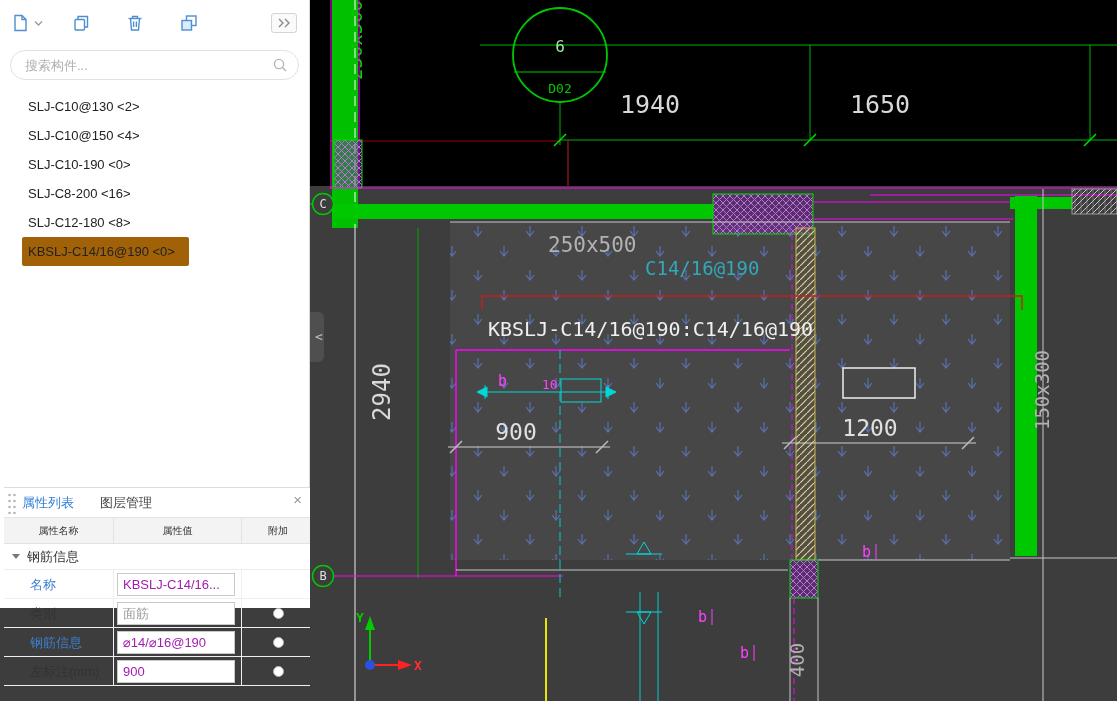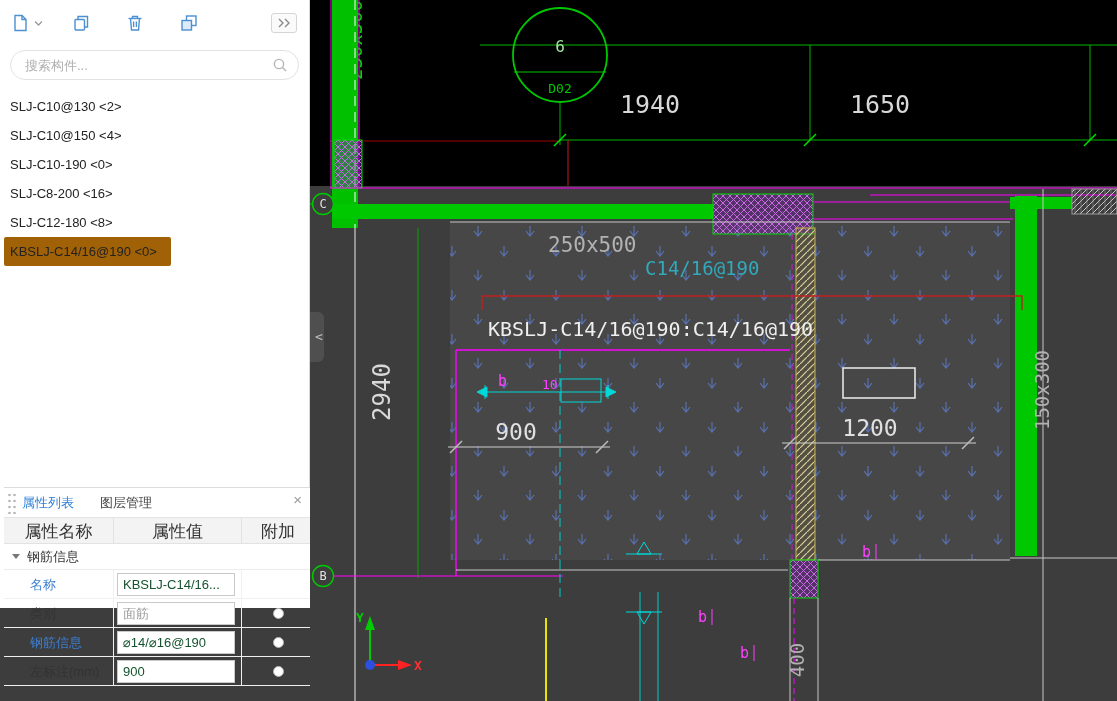--- a/index.html
+++ b/index.html
@@ -18,46 +18,46 @@
   .expand-btn{display:inline-flex;align-items:center;justify-content:center;width:26px;height:20px;
     border:1px solid #d5d5d5;border-radius:3px;background:#fafafa;cursor:pointer;margin-right:4px}
 
   .searchrow{position:relative;margin:4px 10px 0 10px;height:30px;border:1px solid #e2e2e2;
     border-radius:16px;display:flex;align-items:center;background:#fff}
   .searchrow input{border:none;outline:none;flex:1;padding:0 8px 0 14px;font-size:13px;color:#333;background:transparent}
   .searchrow input::placeholder{color:#b0b0b0}
   .search-ic{margin-right:10px;display:flex}
 
   .list{padding-top:12px}
-  .item{width:fit-content;margin-left:4px;padding:0 14px 0 6px;line-height:29px;font-size:13px;
+  .item{width:fit-content;margin-left:22px;padding:0 14px 0 6px;line-height:29px;font-size:13px;
     color:#222;white-space:nowrap;cursor:pointer;border-radius:2px}
   .item.selected{background:#a16207}
 
   
   .props{position:absolute;left:4px;top:487px;width:310px;bottom:0;background:#fff;border-top:1px solid #dcdcdc}
   .tabs{height:30px;display:flex;align-items:center;border-bottom:1px solid #e4e4e4;position:relative}
   .drag{width:9px;height:22px;margin:0 6px 0 3px;
     background-image:radial-gradient(#b8b8b8 1px,transparent 1.3px);background-size:5px 6px}
   .tab{font-size:13px;color:#444;margin-right:26px;cursor:pointer}
   .tab.active{color:#2f7fd6}
   .close{position:absolute;right:12px;top:4px;font-size:15px;color:#9a9a9a;cursor:pointer;line-height:1}
 
   .grid3{display:grid;grid-template-columns:110px 128px 72px;align-items:center}
-  .phead{height:26px;background:#f3f3f3;border-bottom:1px solid #e2e2e2;font-size:17px;color:#333}
+  .phead{height:26px;background:#f3f3f3;border-bottom:1px solid #e2e2e2;font-size:10px;color:#333}
   .phead span{display:flex;justify-content:center;align-items:center;height:26px;border-right:1px solid #e2e2e2}
   .phead span:last-child{border-right:none}
   .pgroup{height:26px;display:flex;align-items:center;border-bottom:1px solid #ececec;font-size:13px;color:#333}
   .tri{width:0;height:0;border-left:4px solid transparent;border-right:4px solid transparent;
     border-top:5px solid #777;margin:0 7px 0 8px}
   .prow{height:29px;border-bottom:1px solid #f0f0f0;font-size:13px;color:#333}
   .prow .c1{padding-left:26px;border-right:1px solid #f0f0f0;height:29px;display:flex;align-items:center}
   .prow .c1.blue{color:#3d7fd0}
   .prow .c2{height:29px;display:flex;align-items:center;border-right:1px solid #f0f0f0;padding:0 6px 0 3px}
   .vbox{display:flex;align-items:center;width:100%;height:23px;border:1px solid #c9c9c9;background:#fff;
-    padding:0 5px;font-size:13px;color:#14532d;overflow:hidden;white-space:nowrap;text-overflow:ellipsis;display:block;line-height:21px}
+    padding:0 5px;font-size:13px;color:#a21caf;overflow:hidden;white-space:nowrap;text-overflow:ellipsis;display:block;line-height:21px}
   .vbox.dim{color:#999}
   .prow .c3{display:flex;justify-content:center}
   .radio{width:11px;height:11px;border:1px solid #b3b3b3;border-radius:50%;display:inline-block;background:#fff}
 
   
   .drawing{position:absolute;left:310px;top:0;width:807px;height:701px}
   svg text{font-family:"DejaVu Sans Mono","Liberation Mono",monospace}
 </style>
 </head>
 <body>

